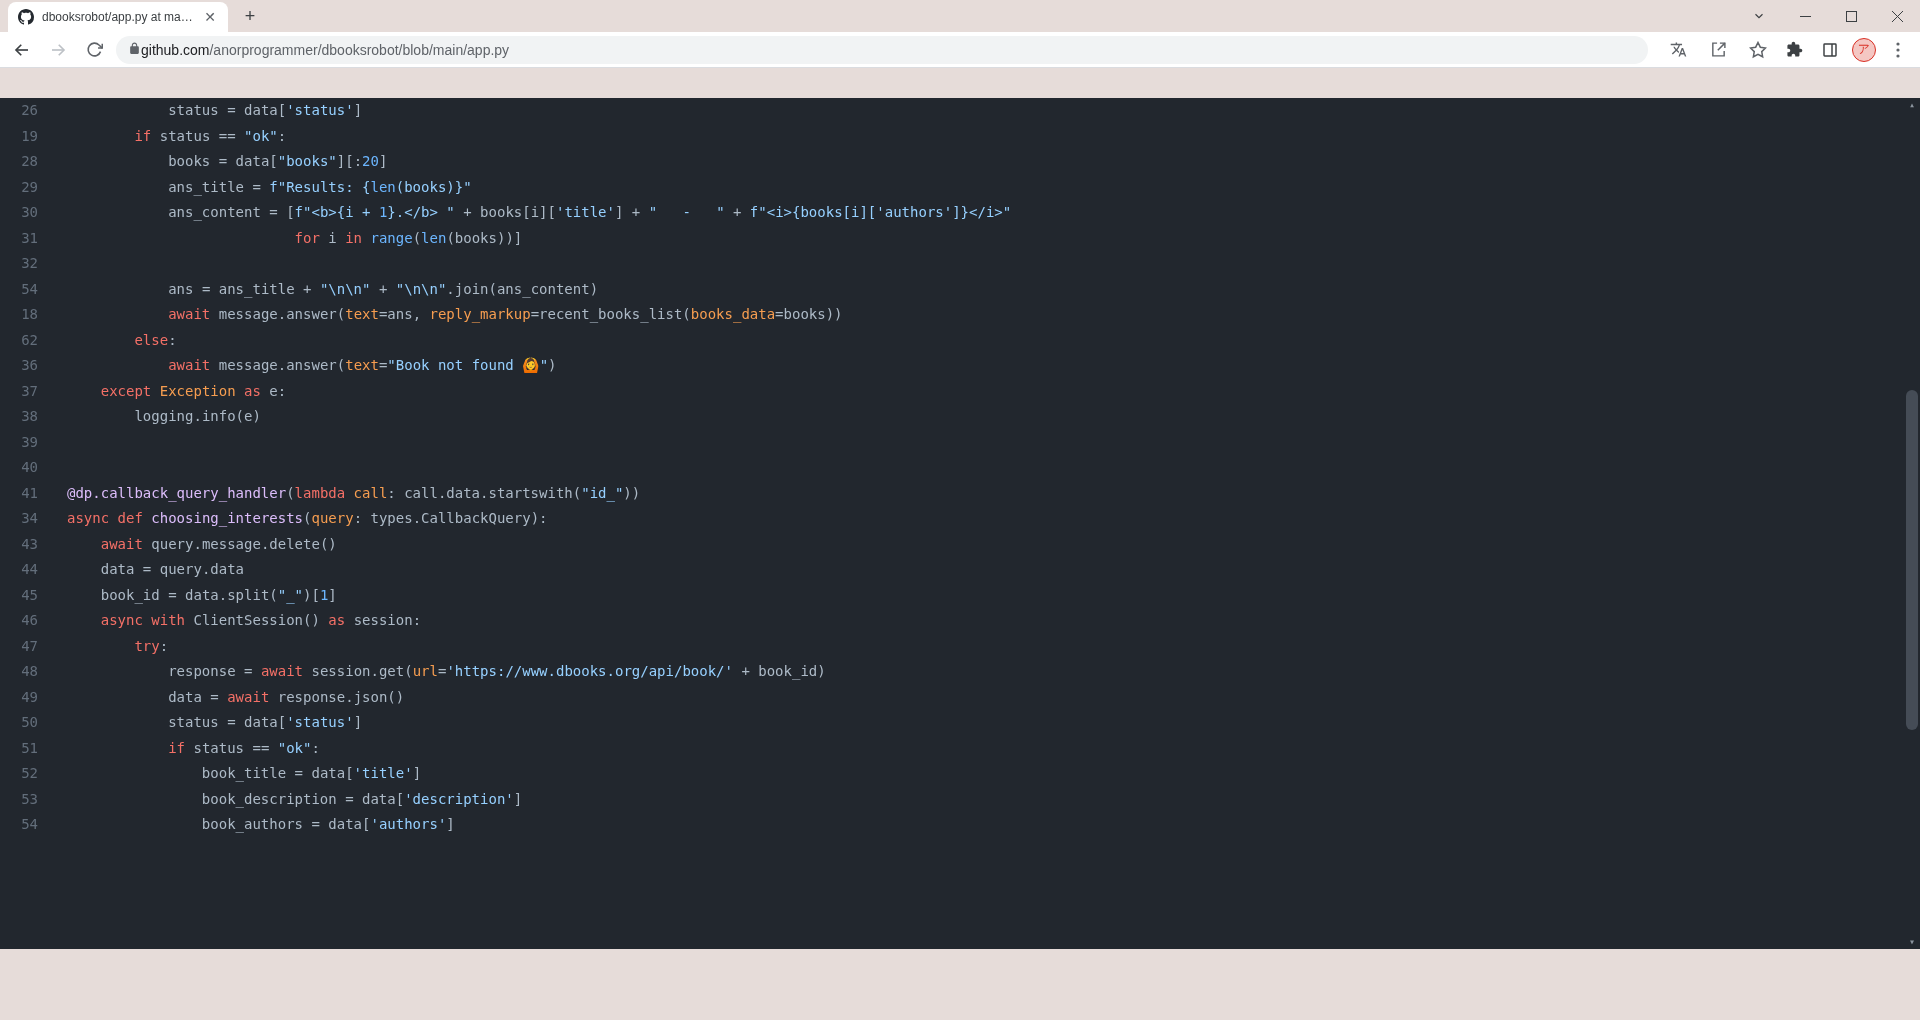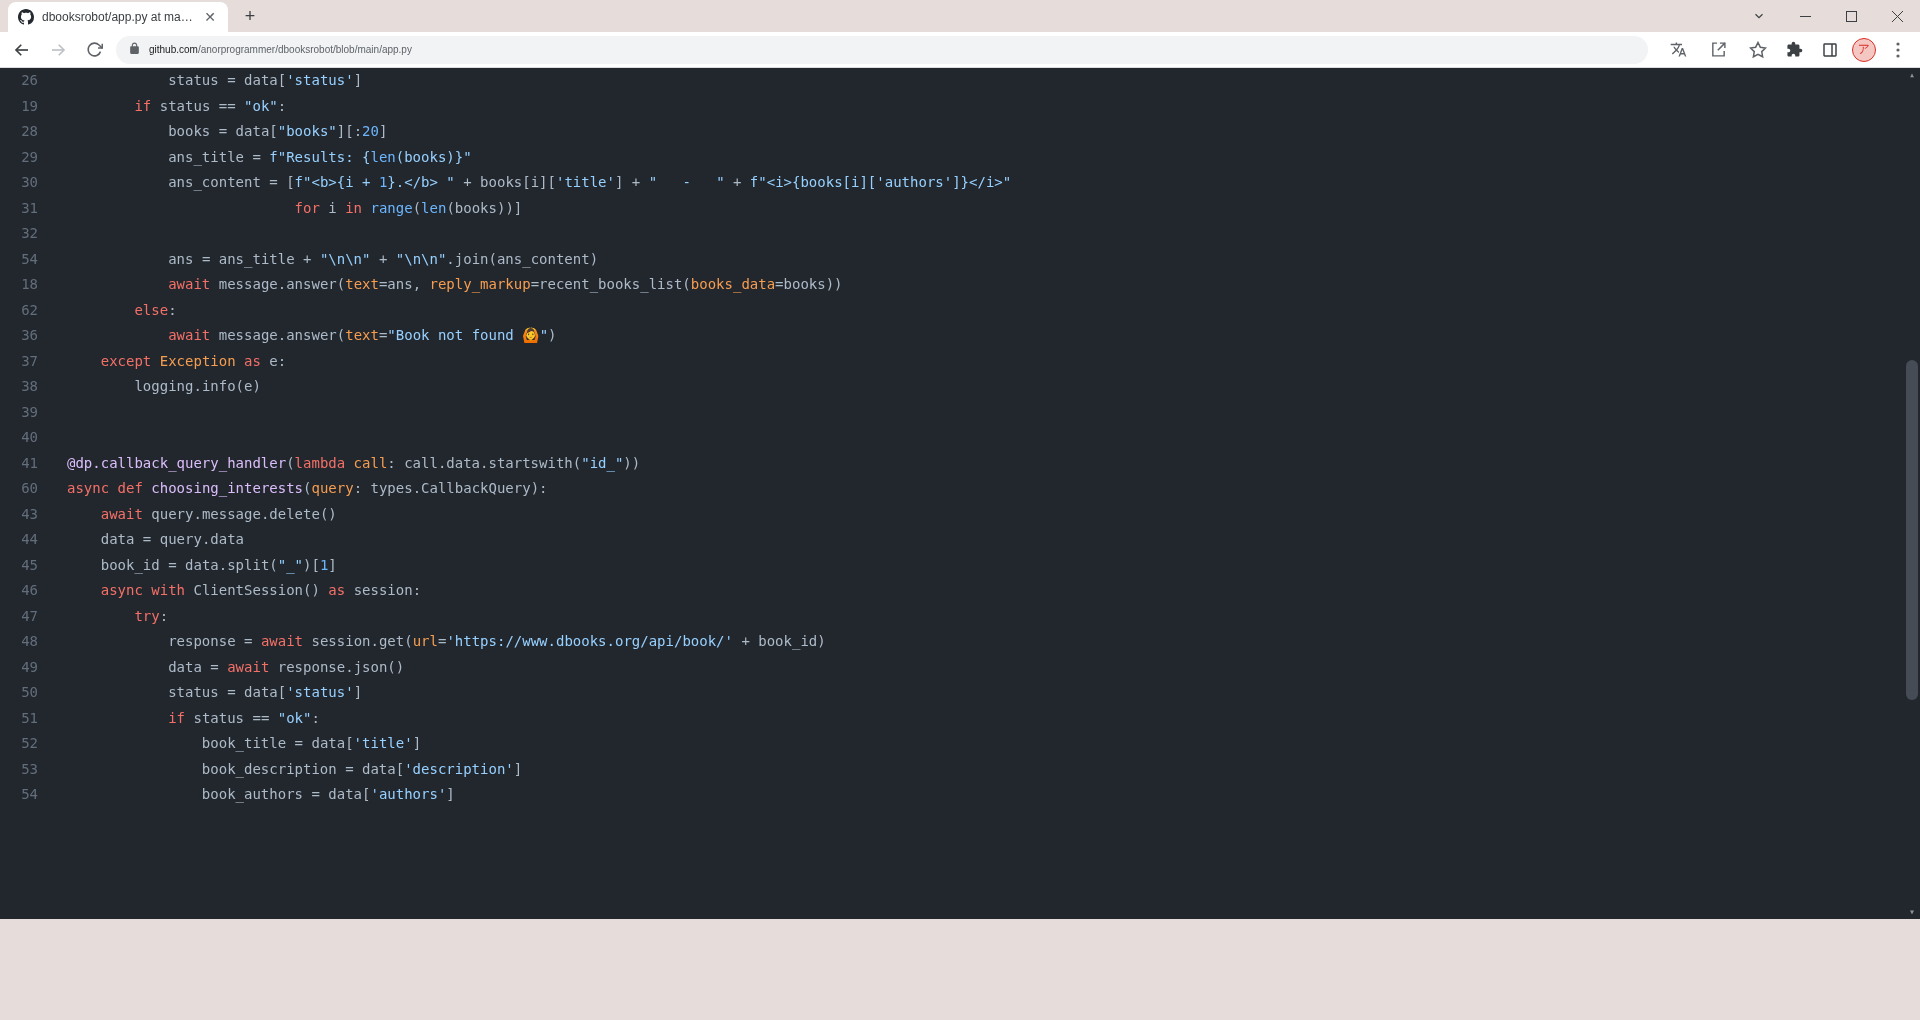--- a/index.html
+++ b/index.html
@@ -99,23 +99,22 @@
 }
 .nav-btn.disabled { color: #bdc1c6; }
 .addr {
   flex: 1;
   height: 28px;
   background: #f1f3f4;
   border-radius: 14px;
   display: flex;
   align-items: center;
   padding: 0 12px;
-  font-size: 10px;
+  font-size: 14px;
   color: #202124;
-  gap: 8px;
 }
 .addr .lock { color: #5f6368; font-size: 13px; }
 .addr .host { color: #202124; }
 .addr .path { color: #5f6368; }
 .addr-actions {
   display: flex;
   gap: 12px;
   color: #5f6368;
   margin-left: 8px;
   align-items: center;
@@ -149,20 +148,21 @@
   color: #5f6368;
 }
 .code-view {
   height: 851px;
   background: #22272e;
   overflow: hidden;
   position: relative;
   font-family: ui-monospace, SFMono-Regular, "SF Mono", Menlo, Consolas, monospace;
   font-size: 14px;
   line-height: 25.5px;
+  margin-top: 30px;
 }
 .gutter {
   position: absolute;
   left: 0;
   top: 0;
   width: 50px;
   text-align: right;
   color: #636e7b;
   padding-right: 12px;
   user-select: none;
@@ -334,21 +334,21 @@
       <div>32</div>
       <div>54</div>
       <div>18</div>
       <div>62</div>
       <div>36</div>
       <div>37</div>
       <div>38</div>
       <div>39</div>
       <div>40</div>
       <div>41</div>
-      <div>60</div>
+      <div>34</div>
       <div>43</div>
       <div>44</div>
       <div>45</div>
       <div>46</div>
       <div>47</div>
       <div>48</div>
       <div>49</div>
       <div>50</div>
       <div>51</div>
       <div>52</div>

